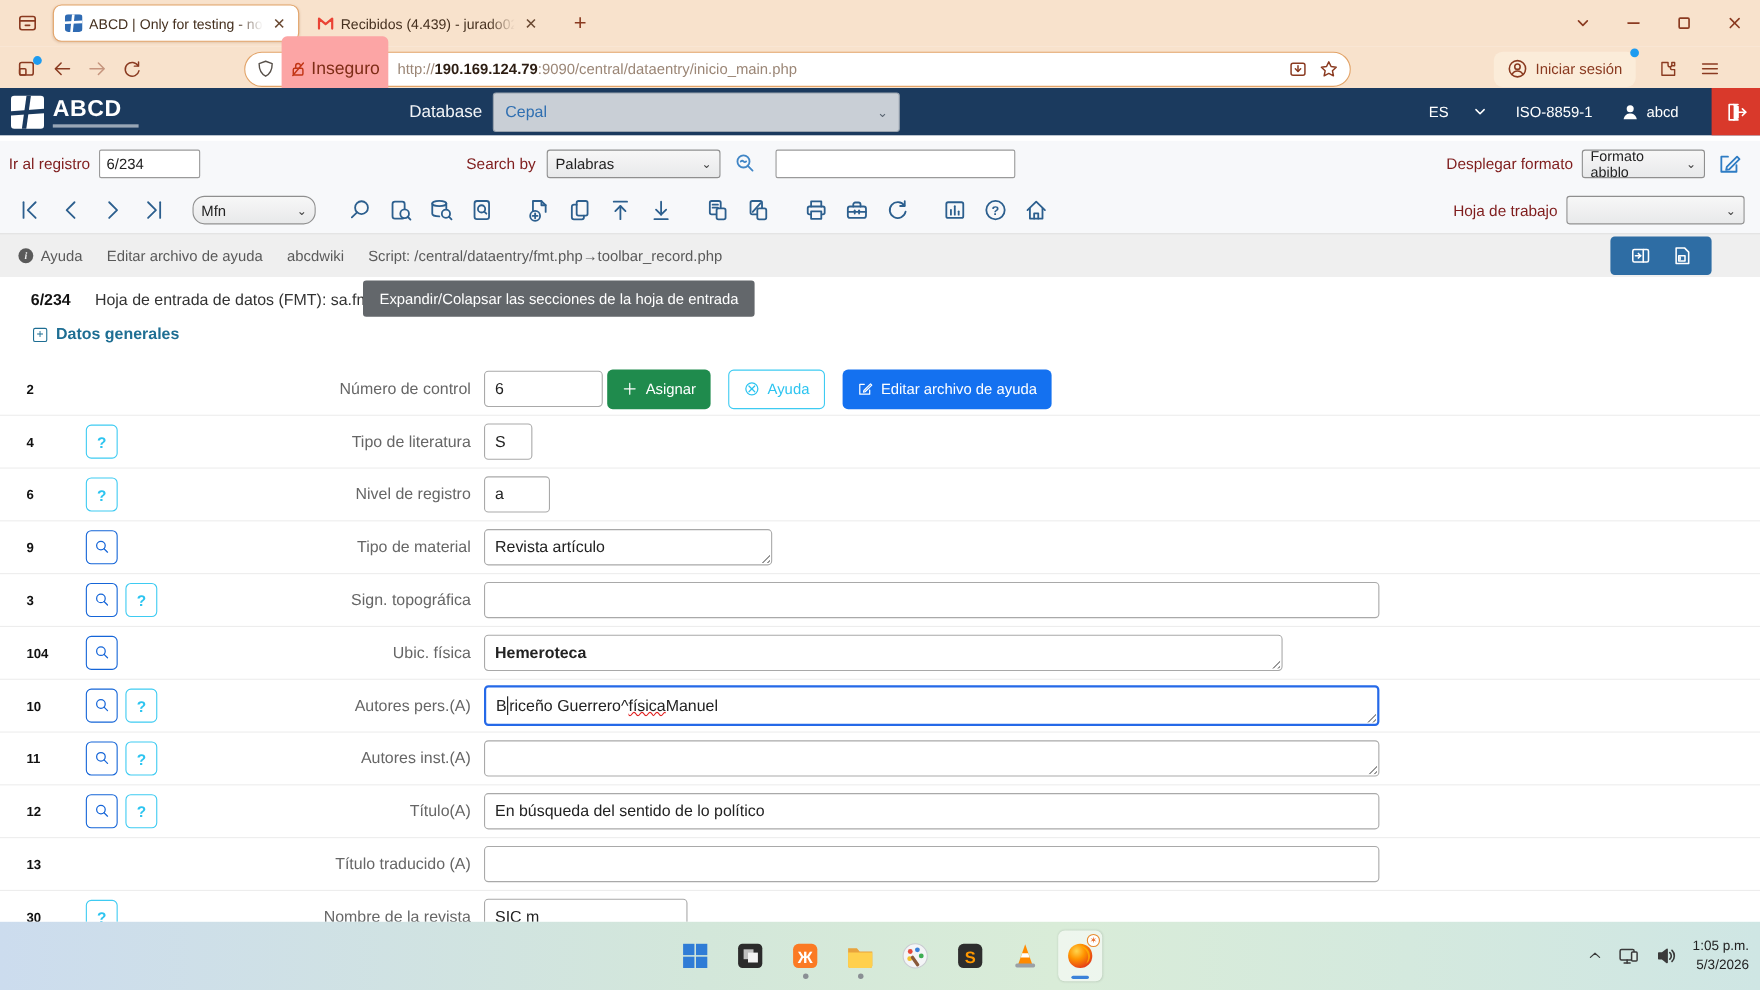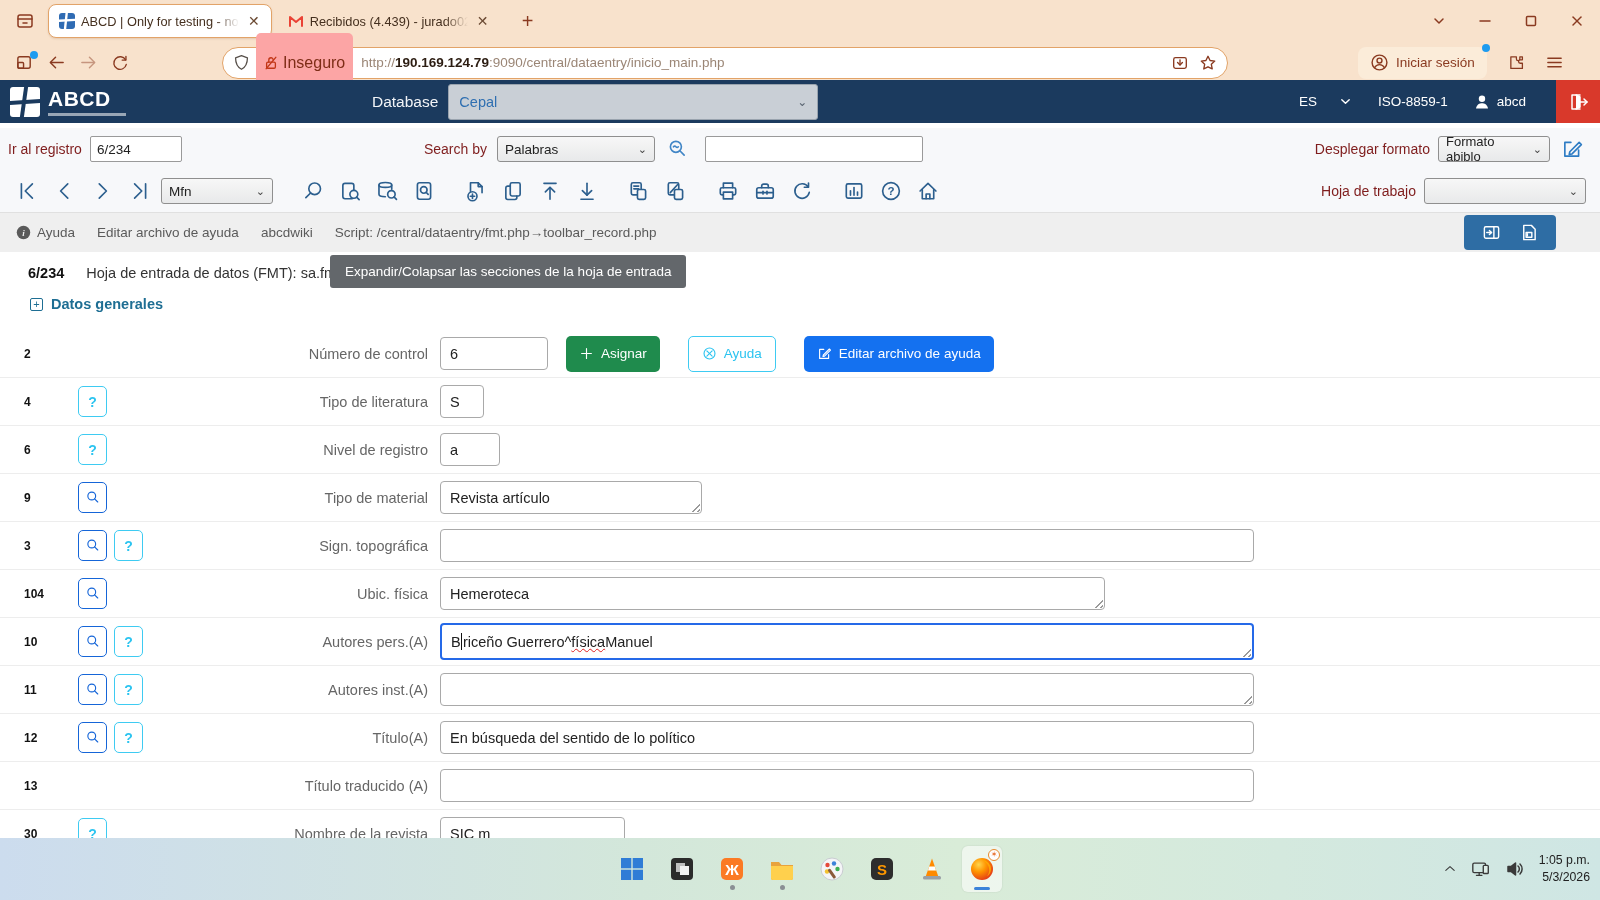--- a/index.html
+++ b/index.html
@@ -73,21 +73,21 @@
   #search-input { width:218px; height:26px; border:1px solid #9a9a9a; border-radius:2px; background:#fff; margin-left:14px; font-family:inherit; }
   #rnav1 .right { margin-left:auto; display:flex; align-items:center; gap:8px; margin-right:14px; }
   #format-select { width:112px; font-size:13px; }
 
   #rnav2 { position:absolute; top:170px; left:0; width:1600px; height:42px; background:#f7f8fa;
     display:flex; align-items:center; }
   .tb-group { display:flex; align-items:center; gap:9px; }
   #tb-nav { margin-left:14px; }
   .tb-ic { width:28px; height:28px; display:flex; align-items:center; justify-content:center; color:#2c5f8e; }
   .tb-ic svg { width:22px; height:22px; }
-  #mfn-select { width:112px; margin:0 26px 0 8px; }
+  #mfn-select { width:112px; margin:0 26px 0 22px;border-radius:11px; }
   #tb-groups { display:flex; align-items:center; gap:24px; }
   #rnav2 .right { margin-left:auto; display:flex; align-items:center; gap:8px; margin-right:14px; }
   #worksheet-select { width:162px; }
 
   
   #helpbar { position:absolute; top:212px; left:0; width:1600px; height:40px; background:#efefef;
     border-top:1px solid #e0e0e0; display:flex; align-items:center; color:#5a5a5a; font-size:13.5px; }
   #helpbar .item { margin-left:22px; display:flex; align-items:center; gap:6px; }
   #helpbar .item:first-child { margin-left:16px; }
   #hb-actions { margin-left:auto; margin-right:44px; width:92px; height:35px; background:#2e6da4;
@@ -115,21 +115,21 @@
   .sqbtn svg { width:15px; height:15px; }
   .flabel { width:260px; text-align:right; padding-right:2px; color:#666; font-size:14.5px; white-space:nowrap; }
   .ffield { margin-left:10px; position:relative; height:33px; border:1px solid #a9a9a9; border-radius:4px;
     background:#fff; display:flex; align-items:center; padding:0 9px; font-size:14.5px; color:#222; white-space:nowrap; overflow:hidden; }
   .ffield.focused { border:2px solid #2569e8; height:37px; }
   .grip { position:absolute; right:1px; bottom:1px; width:10px; height:10px;
     background:repeating-linear-gradient(135deg, transparent 0 2px, #9a9a9a 2px 3.2px);
     clip-path:polygon(100% 0, 0 100%, 100% 100%); }
   .misspell { text-decoration:underline; text-decoration-style:wavy; text-decoration-color:#e02020; text-decoration-thickness:1px; }
   .caret { display:inline-block; width:1.3px; height:17px; background:#111; vertical-align:middle; margin:0 .5px; }
-  .row-actions { display:flex; gap:28px; margin-left:18px; }
+  .row-actions { display:flex; gap:16px; margin-left:4px; }
   .act-btn { height:36px; border-radius:5px; display:flex; align-items:center; gap:7px; padding:0 13px; font-size:13.5px; }
   .act-green { background:#1f8b4d; color:#fff; }
   .act-cyan { background:#fff; border:1.4px solid #3ecbf2; color:#2cc4f0; }
   .act-blue { background:#1471f0; color:#fff; }
   .act-btn svg { width:15px; height:15px; }
 
   
   #taskbar { position:absolute; top:838px; left:0; width:1600px; height:62px;
     background:linear-gradient(90deg,#ccdcee 0%, #d3e7da 40%, #d9ecd8 60%, #cfe6e4 100%);
     display:flex; align-items:center; }
@@ -642,21 +642,21 @@
           <div class="rownum">104</div>
           <div class="rowbtns">
             <div class="sqbtn q">
               <svg class="line" viewBox="0 0 20 20">
                 <circle cx="9" cy="8" r="5.2"></circle>
                 <line x1="12.8" y1="11.8" x2="17" y2="16"></line>
               </svg>
             </div>
           </div>
           <div class="flabel">Ubic. física</div>
-          <div class="ffield" style="width: 665px;">
+          <div class="ffield" style="width: 726px; font-weight: bold;">
             <span>Hemeroteca</span>
             <span class="grip"></span>
           </div>
         </div>
         <div class="form-row">
           <div class="rownum">10</div>
           <div class="rowbtns">
             <div class="sqbtn q">
               <svg class="line" viewBox="0 0 20 20">
                 <circle cx="9" cy="8" r="5.2"></circle>

